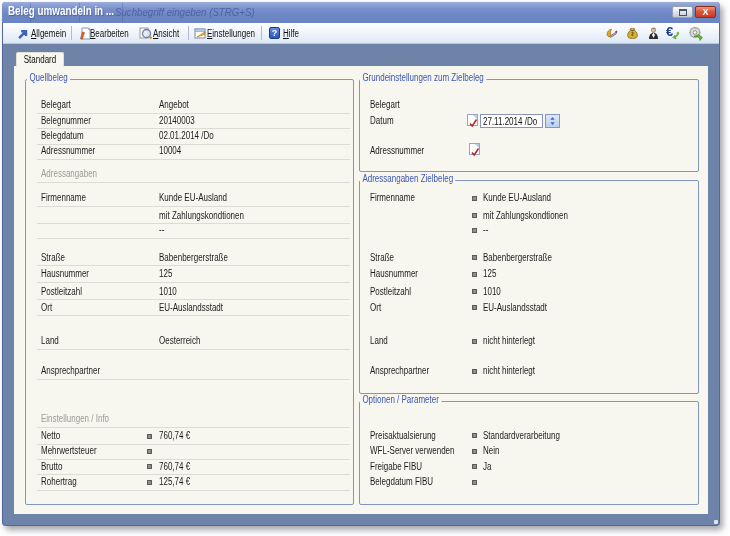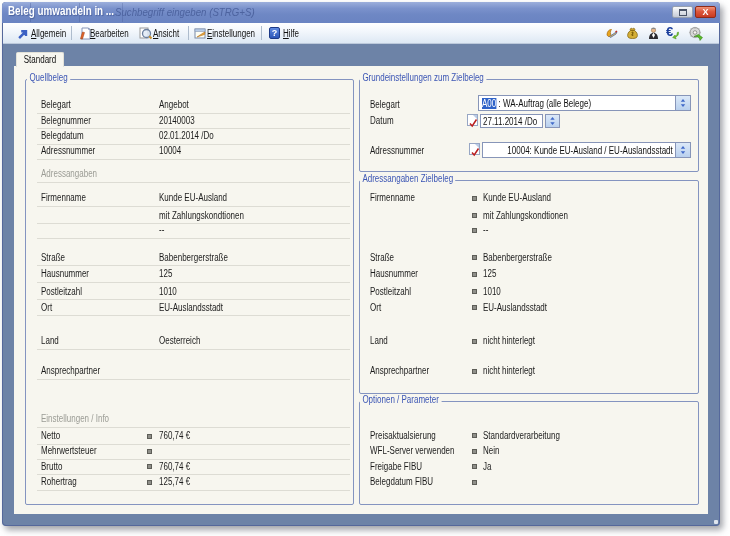--- a/index.html
+++ b/index.html
@@ -168,49 +168,35 @@
   <div class="abs ln" style="left:37px;top:348.5px;width:313px;"></div>
   <div class="abs ln" style="left:37px;top:378.5px;width:313px;"></div>
   <div class="abs ln" style="left:37px;top:426.5px;width:313px;"></div>
   <div class="abs ln" style="left:37px;top:443.5px;width:313px;"></div>
   <div class="abs ln" style="left:37px;top:458.5px;width:313px;"></div>
   <div class="abs ln" style="left:37px;top:474px;width:313px;"></div>
   <div class="abs ln" style="left:37px;top:489.5px;width:313px;"></div>
   <div class="abs lab t" style="left:370px;top:99px;">Belegart</div>
   <div class="abs lab t" style="left:370px;top:114.5px;">Datum</div>
   <div class="abs lab t" style="left:370px;top:144.5px;">Adressnummer</div>
-  <div class="abs field" style="left:478px;top:95px;width:213px;height:16px;">
-      <div class="t" style="position:absolute;left:3px;top:2px;"><span style="background:#2f63c8;color:#fff;">A00</span> : WA-Auftrag (alle Belege)</div>
-      <div class="spin2"><svg width="14" height="14">
-          <path d="M7 3 L9.2 5.7 L4.8 5.7 Z" fill="#3f68c8"></path>
-          <path d="M7 11 L9.2 8.3 L4.8 8.3 Z" fill="#3f68c8"></path>
-        </svg></div>
-    </div>
   <div class="abs chk" style="left:467px;top:114px;"><span class="fold"></span><svg width="10" height="11">
         <path d="M2 5.5 L4.2 8 L8.5 1.5" stroke="#bb1f1f" stroke-width="1.5" fill="none"></path>
       </svg></div>
   <div class="abs field" style="left:480px;top:114px;width:63px;height:14px;">
       <div class="t" style="position:absolute;left:2px;top:1px;">27.11.2014 /Do</div>
     </div>
   <div class="abs spin" style="left:545px;top:114px;width:15px;height:14px;">
       <svg width="13" height="12" style="position:absolute;left:0px;top:0px">
         <path d="M6.5 2 L8.7 4.7 L4.3 4.7 Z" fill="#3f68c8"></path>
         <path d="M6.5 10 L8.7 7.3 L4.3 7.3 Z" fill="#3f68c8"></path>
       </svg>
     </div>
   <div class="abs chk" style="left:469px;top:143px;"><span class="fold"></span><svg width="10" height="11">
         <path d="M2 5.5 L4.2 8 L8.5 1.5" stroke="#bb1f1f" stroke-width="1.5" fill="none"></path>
       </svg></div>
-  <div class="abs field" style="left:482px;top:142px;width:209px;height:16px;">
-      <div style="position:absolute;right:17px;top:2px;font-size:10px;transform:scaleX(0.8);transform-origin:100% 0;white-space:nowrap;">10004: Kunde EU-Ausland / EU-Auslandsstadt</div>
-      <div class="spin2"><svg width="14" height="14">
-          <path d="M7 3 L9.2 5.7 L4.8 5.7 Z" fill="#3f68c8"></path>
-          <path d="M7 11 L9.2 8.3 L4.8 8.3 Z" fill="#3f68c8"></path>
-        </svg></div>
-    </div>
   <div class="abs lab t" style="left:370px;top:192px;">Firmenname</div>
   <div class="abs bullet" style="left:472px;top:195.5px;"></div>
   <div class="abs lab t" style="left:483px;top:192px;">Kunde EU-Ausland</div>
   <div class="abs bullet" style="left:472px;top:213.0px;"></div>
   <div class="abs lab t" style="left:483px;top:209.5px;">mit Zahlungskondtionen</div>
   <div class="abs bullet" style="left:472px;top:227.5px;"></div>
   <div class="abs lab t" style="left:483px;top:224px;">--</div>
   <div class="abs lab t" style="left:370px;top:251.5px;">Straße</div>
   <div class="abs bullet" style="left:472px;top:255.0px;"></div>
   <div class="abs lab t" style="left:483px;top:251.5px;">Babenbergerstraße</div>

